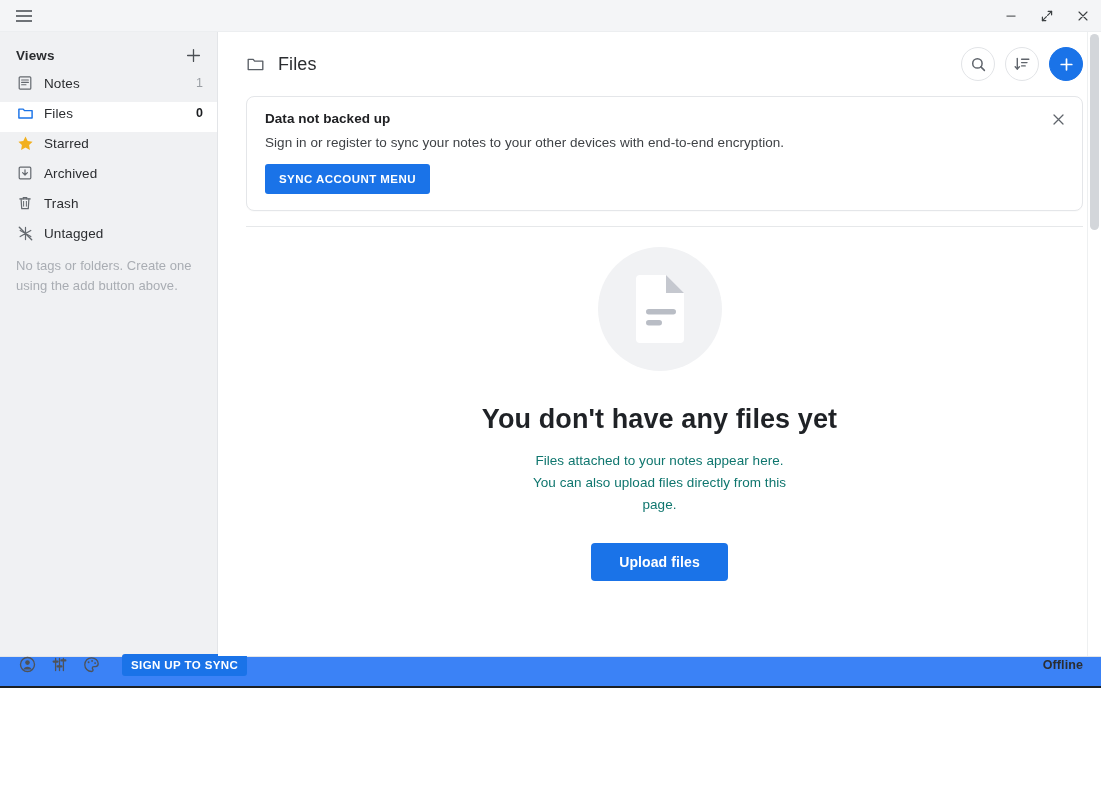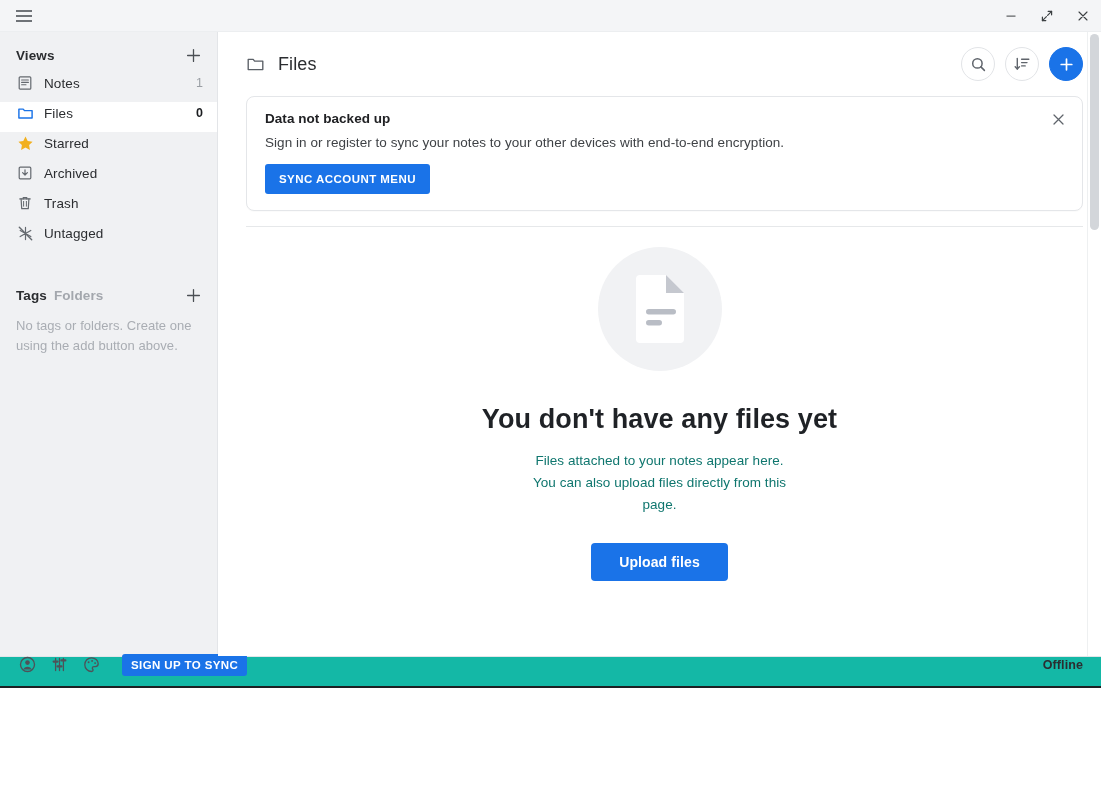--- a/index.html
+++ b/index.html
@@ -183,21 +183,21 @@
     background: #1a73e8; color: #fff;
     font-size: 14px; font-weight: bold;
     border: none; border-radius: 4px;
     padding: 11px 28px; cursor: pointer;
     font-family: inherit; letter-spacing: 0.1px;
   }
 
   
   .statusbar {
     height: 32px; min-height: 32px;
-    background: #14b8a6;
+    background: #3b82f6;
     border-top: 1px solid #e3e5e8;
     display: flex; align-items: center;
     padding: 0 12px 16px 14px;
   }
   .status-icons { display: flex; align-items: center; gap: 6px; }
   .status-icon {
     width: 26px; height: 24px;
     display: flex; align-items: center; justify-content: center;
     cursor: pointer; color: #4e5258; border-radius: 3px;
   }
@@ -339,29 +339,20 @@
         <span class="nav-icon">
           <svg width="17" height="17" viewBox="0 0 17 17" fill="none" stroke="#64696f" stroke-width="1.2" stroke-linecap="round">
             <path d="M8.5 2.4v12.2M3.2 5.5l10.6 6.1M13.8 5.5 3.2 11.6"></path>
             <path d="M2.3 2.3 14.7 14.7" stroke-width="1.4"></path>
           </svg>
         </span>
         <span class="nav-label">Untagged</span>
         <span class="nav-count"></span>
       </div>
 
-      <div class="section-head" style="margin-top:26px;">
-        <span class="section-title">Tags</span>
-        <span class="section-title muted">Folders</span>
-        <span class="plus-btn">
-          <svg width="17" height="17" viewBox="0 0 17 17" stroke="currentColor" stroke-width="1.3" stroke-linecap="round">
-            <path d="M8.5 2.6v11.8M2.6 8.5h11.8"></path>
-          </svg>
-        </span>
-      </div>
       <div class="tags-empty">No tags or folders. Create one using the add button above.</div>
     </div>
 
     <div class="main">
 
       <div class="main-header">
         <div class="hdr-title-wrap">
           <span class="hdr-folder-icon">
             <svg width="19" height="19" viewBox="0 0 19 19" fill="none" stroke="currentColor" stroke-width="1.35" stroke-linejoin="round">
               <path d="M2.2 4.4h5l1.4 1.7h8.2v8.5H2.2z"></path>

